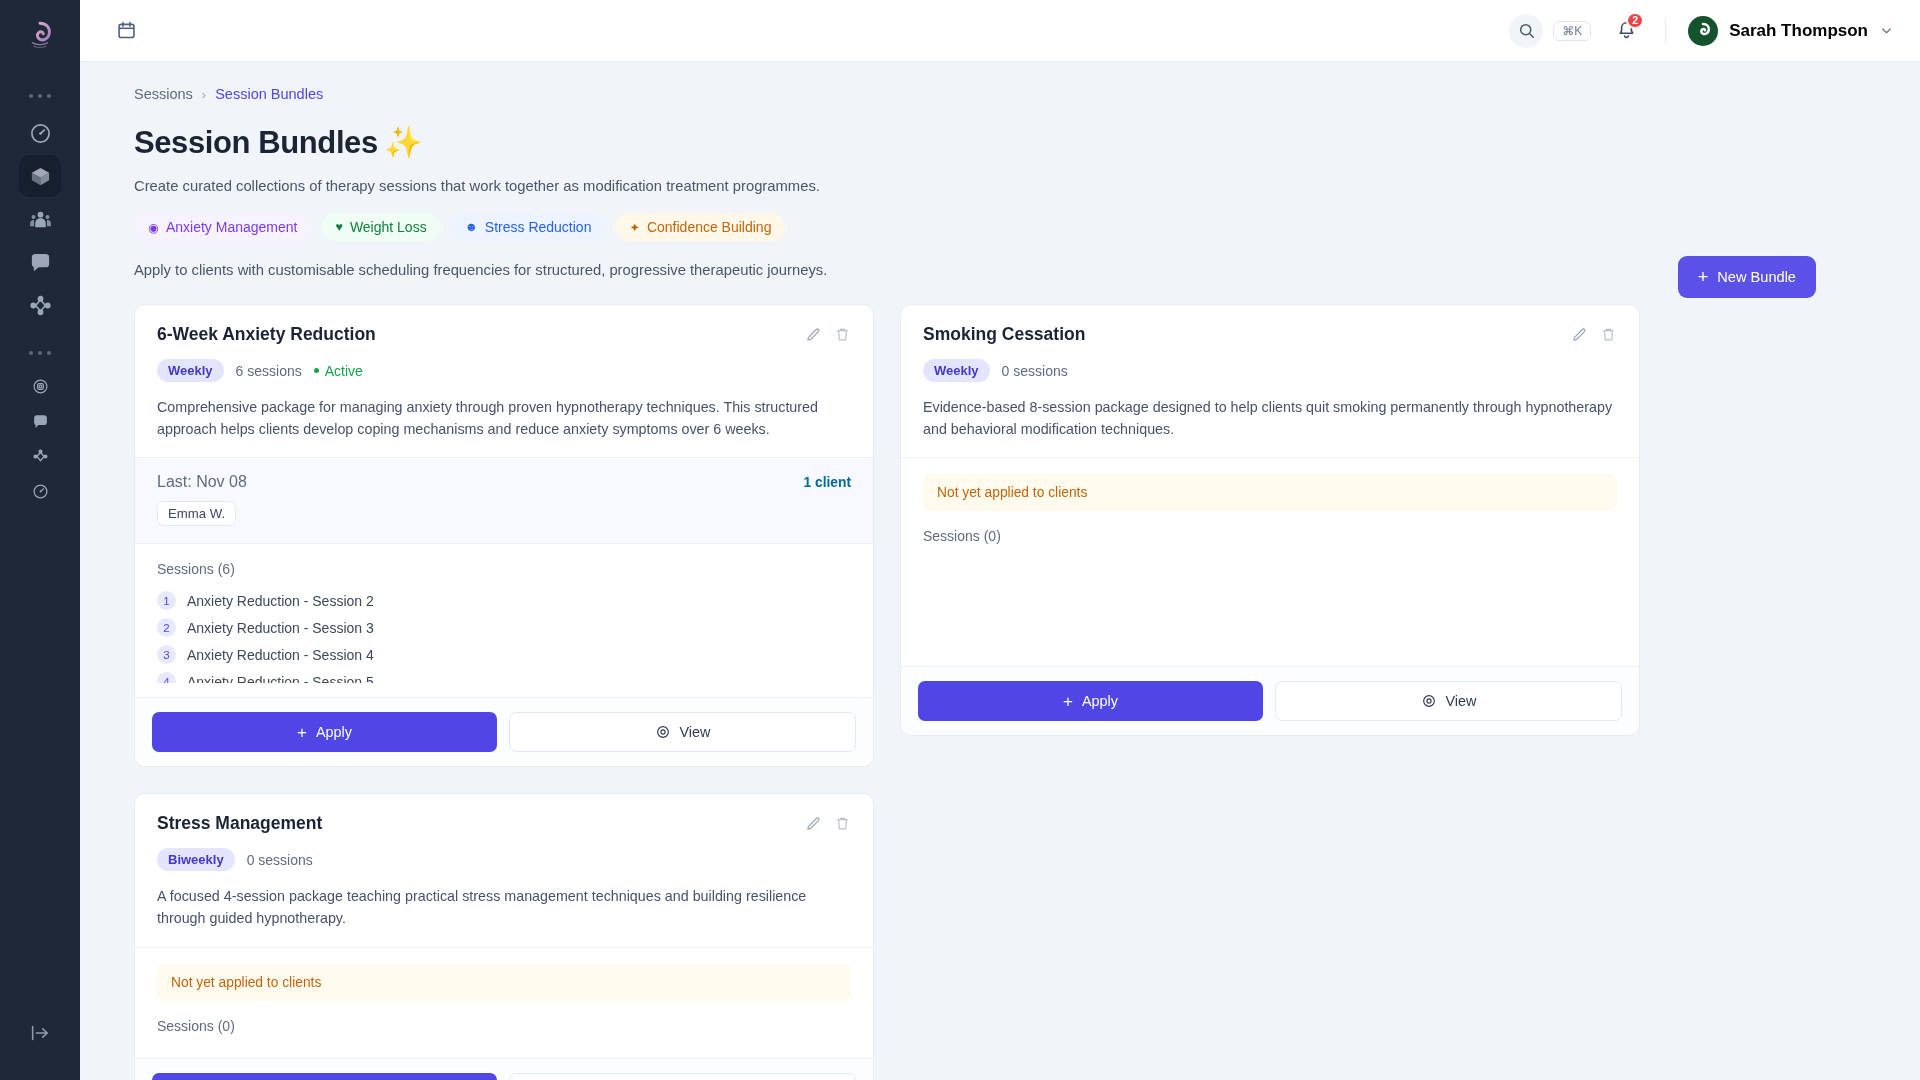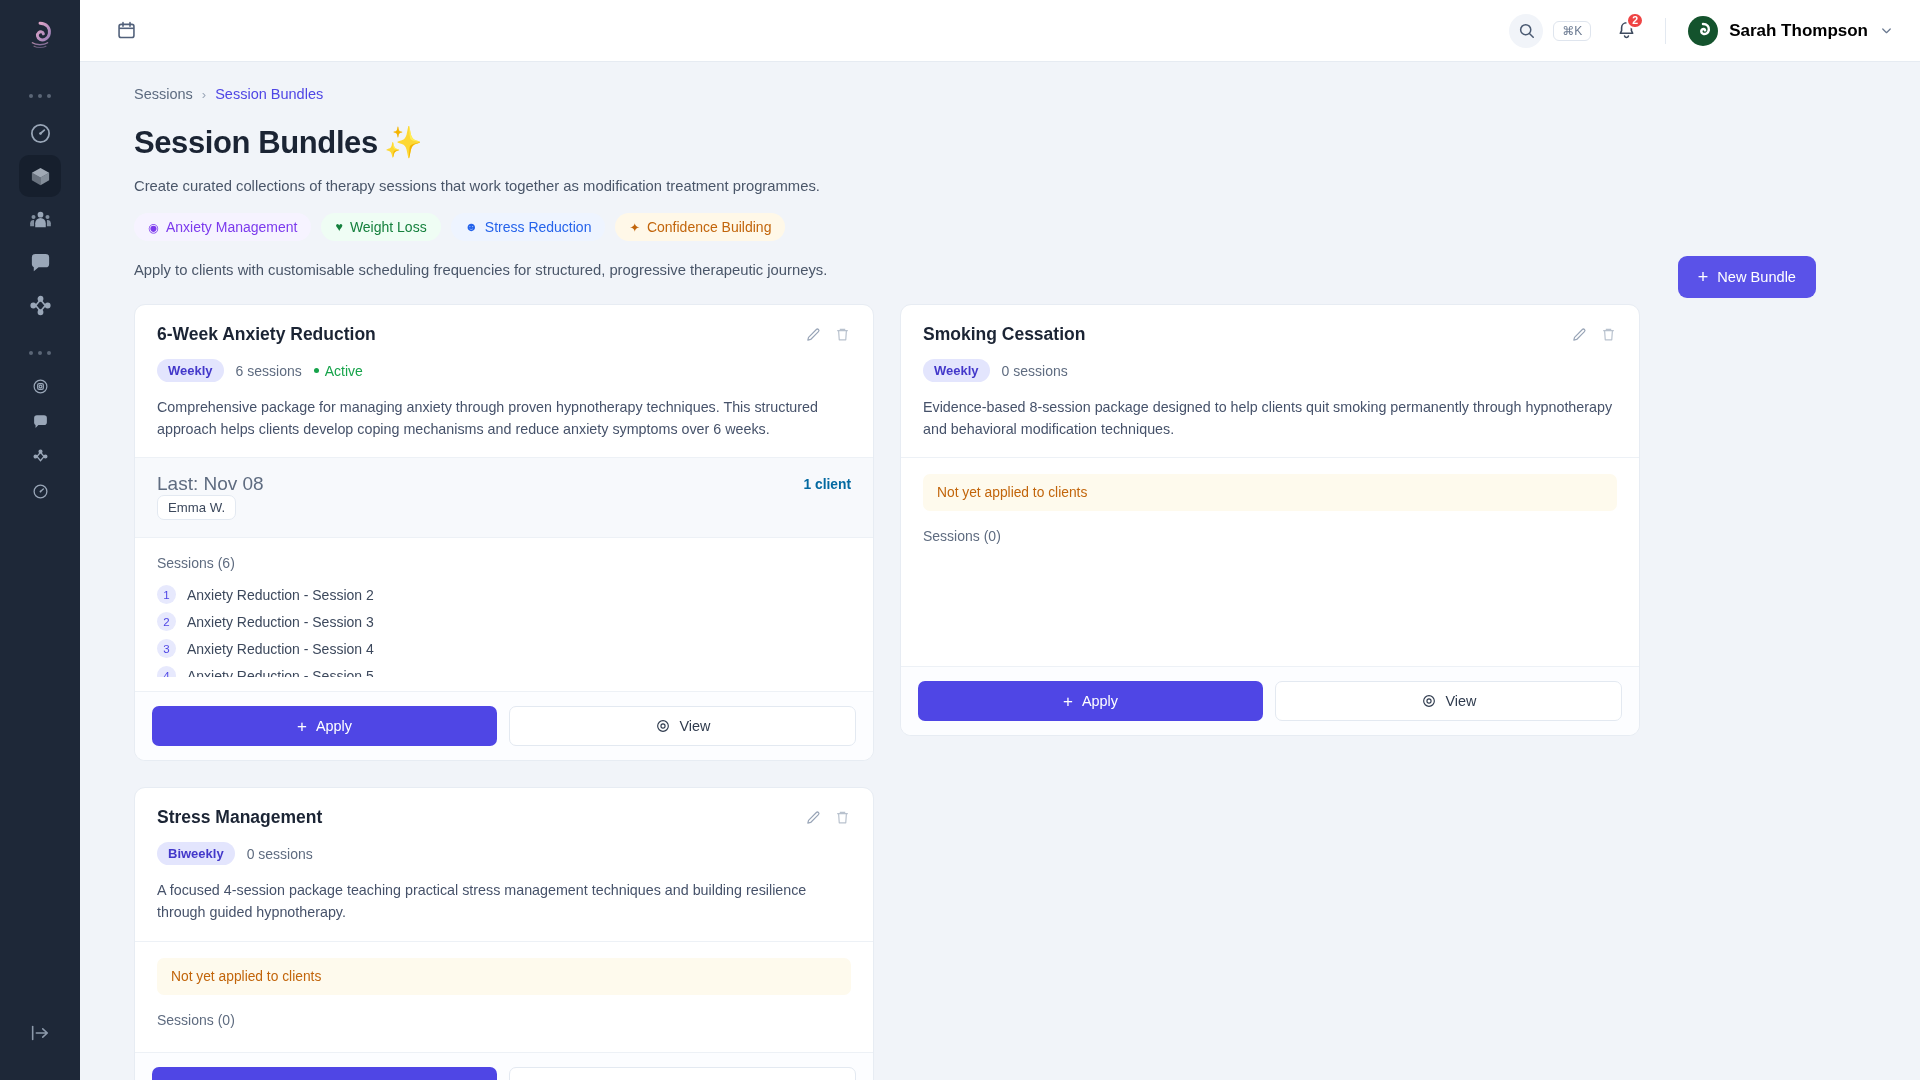--- a/index.html
+++ b/index.html
@@ -161,23 +161,23 @@
     margin-top: 14px; font-size: 14.3px; line-height: 1.55; color: #46526a;
   }
 
   .card-body { border-top: 1px solid #edf1f6; padding: 0; }
 
   .client-strip {
     background: #f7f9fc; padding: 15px 22px 17px 22px;
     border-bottom: 1px solid #edf1f6;
   }
   .client-top { display: flex; align-items: center; justify-content: space-between; }
-  .client-last { font-size: 19px; color: #5f6c80; }
+  .client-last { font-size: 16px; color: #5f6c80; }
   .client-count { font-size: 13.8px; color: #0369a1; font-weight: bold; }
-  .client-chips { display: flex; gap: 8px; }
+  .client-chips { margin-top: 10px; display: flex; gap: 8px; }
   .chip {
     border: 1px solid #e3e9f1; background: #fff; border-radius: 7px;
     padding: 4px 10px; font-size: 13.2px; color: #3c485c;
   }
 
   .warn-strip {
     margin: 16px 22px 0 22px; background: #fefaed;
     border-radius: 7px; padding: 11px 14px;
     font-size: 13.8px; color: #c2650b;
   }

